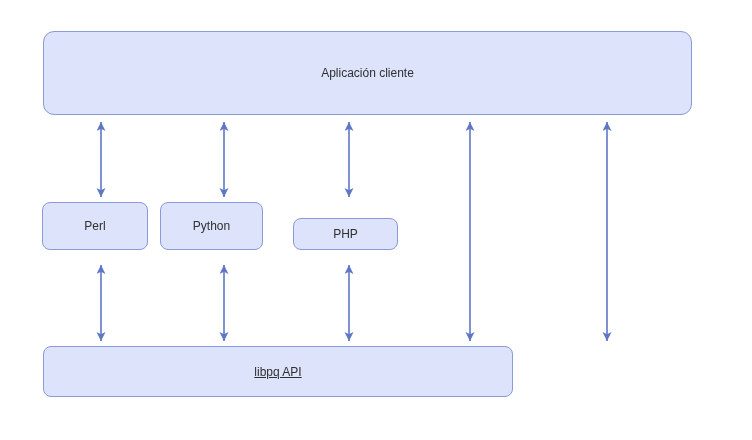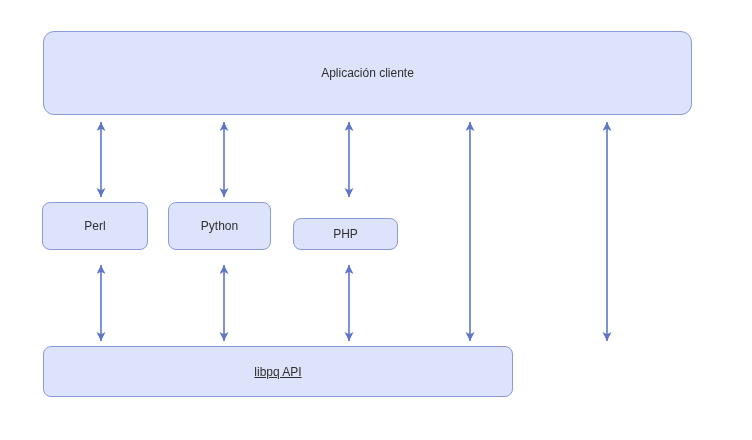--- a/index.html
+++ b/index.html
@@ -22,21 +22,21 @@
     box-sizing:border-box;
     background:var(--node-fill);
     border:1.6px solid var(--node-border);
     border-radius:8px;
     display:flex;align-items:center;justify-content:center;
     font-size:12px;color:var(--text);
   }
   .node span{white-space:nowrap;}
   .node-client{left:43px;top:31px;width:649px;height:84px;border-radius:11px;}
   .node-perl{left:42px;top:202px;width:106px;height:48px;}
-  .node-python{left:168px;top:202px;width:103px;height:48px;}
+  .node-python{left:160px;top:202px;width:103px;height:48px;}
   .node-php{left:293px;top:218px;width:105px;height:32px;}
   .node-libpq{left:43px;top:346px;width:470px;height:51px;text-decoration:underline;}
   .node-jdbc{left:524px;top:346px;width:168px;height:51px;}
   .arrows{
     position:absolute;left:0;top:0;width:752px;height:440px;
     pointer-events:none;
   }
   .arrows line{stroke:var(--arrow);stroke-width:1.6;}
   .arrows marker path{fill:var(--arrow);}
 </style>

